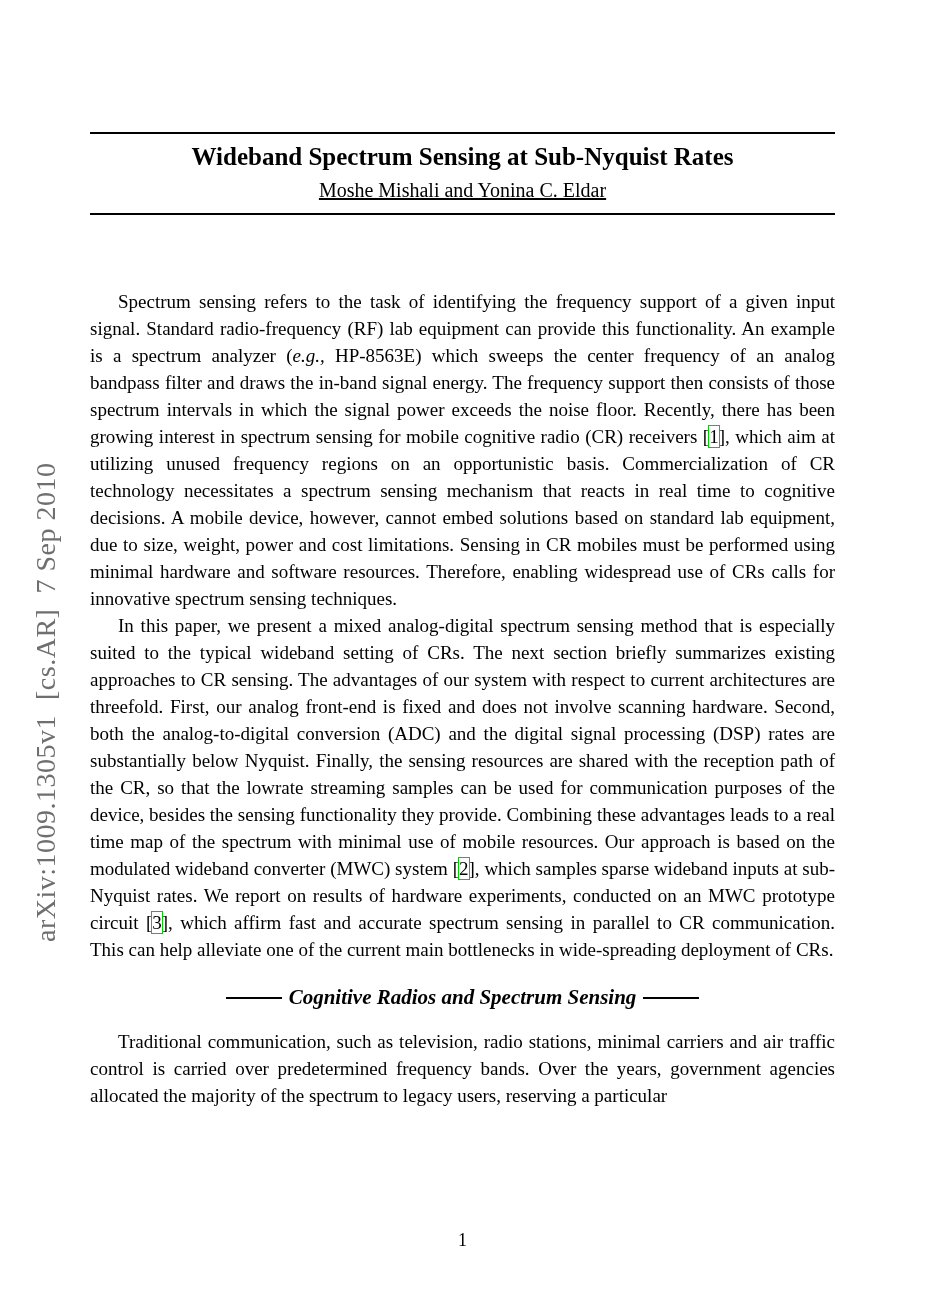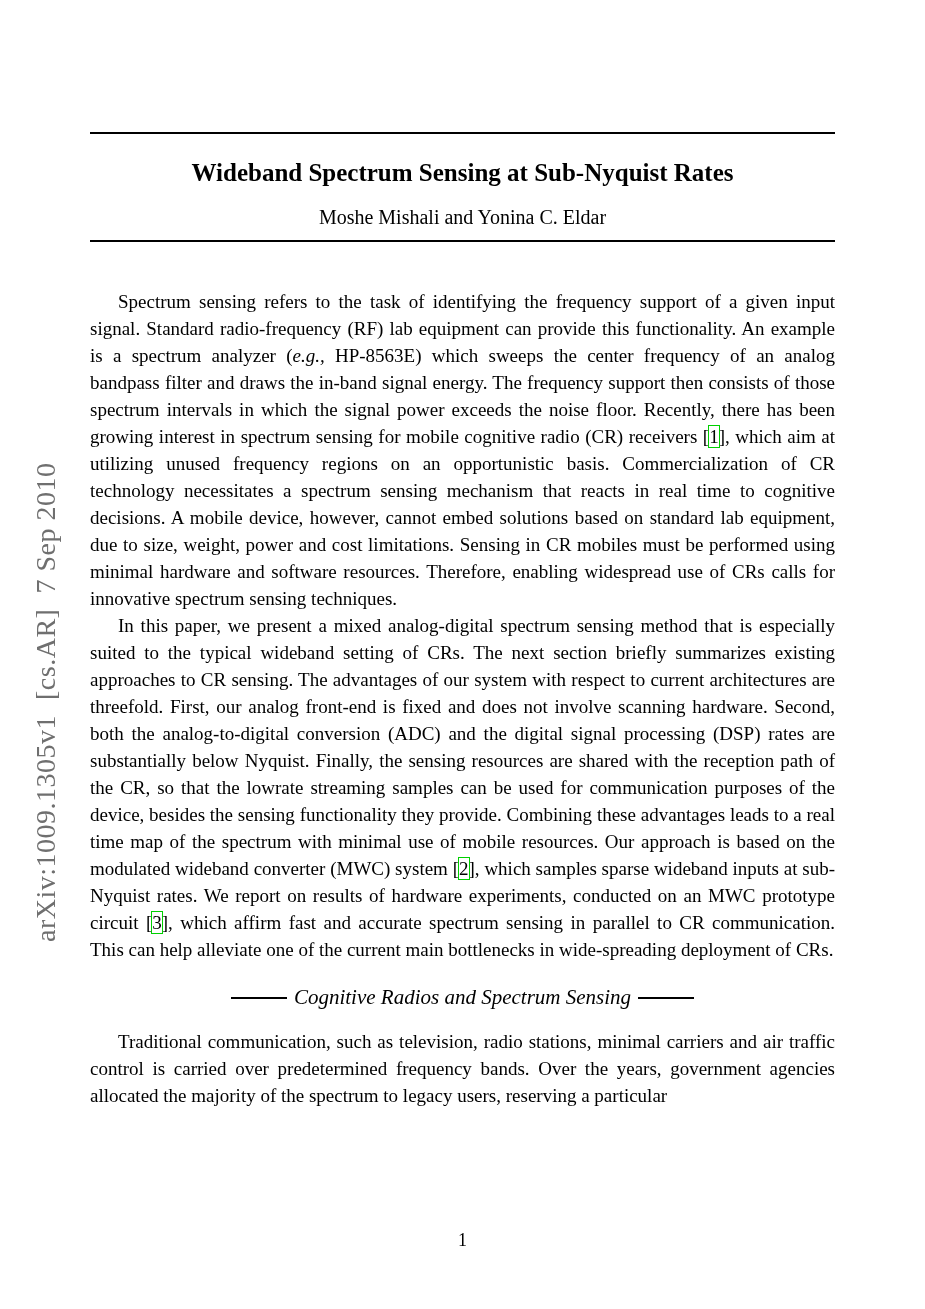--- a/index.html
+++ b/index.html
@@ -32,29 +32,30 @@
     position: absolute;
     left: 90px;
     width: 745px;
     top: 132px;
     border-top: 2px solid #000;
     border-bottom: 2px solid #000;
     text-align: center;
     padding: 8px 0 10px 0;
   }
   .title-block h1 {
-    margin: 16px;
+    margin: 0;
     font-size: 25px;
     font-weight: bold;
     line-height: 30px;
   }
   .authors {
-    margin-top: 15px;
+    margin-top: 5px;
     font-size: 20px;
     line-height: 26px;
+    text-decoration: underline;
   }
 
   
   .body-text {
     position: absolute;
     left: 90px;
     width: 745px;
     top: 288px;
     font-size: 19px;
     line-height: 27px;
@@ -76,21 +77,21 @@
   }
   .section-heading .rule {
     width: 56px;
     height: 2px;
     background: #000;
   }
   .section-heading h2 {
     margin: 0 7px;
     font-size: 21px;
     font-style: italic;
-    font-weight: normal;
+    font-weight: bold;
     line-height: 27px;
     white-space: nowrap;
   }
 
   .page-number {
     position: absolute;
     left: 0;
     right: 0;
     top: 1230px;
     text-align: center;

